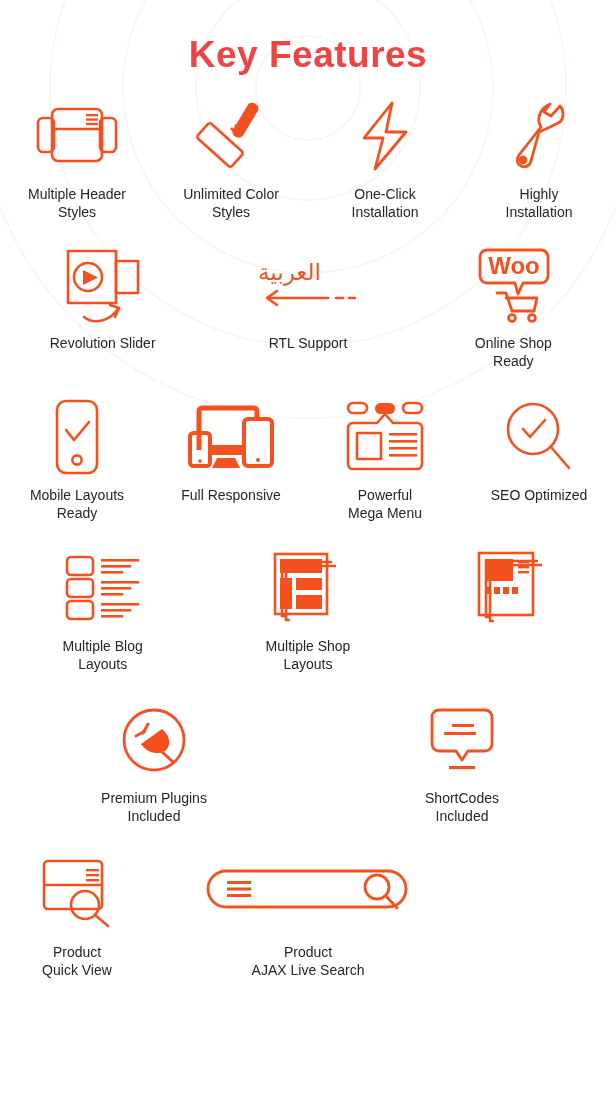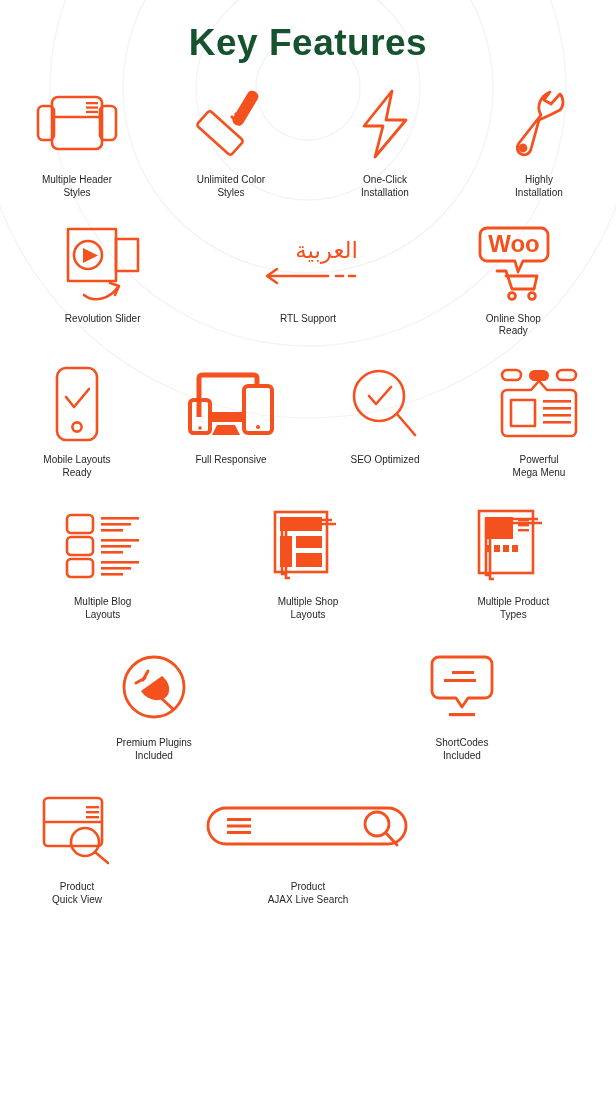--- a/index.html
+++ b/index.html
@@ -21,25 +21,25 @@
     left: 0; top: 0;
     width: 616px; height: 1110px;
     pointer-events: none;
     z-index: 0;
   }
   
   .title {
     position: relative;
     z-index: 2;
     text-align: center;
-    color: #14532d;
+    color: #ef4444;
     font-size: 37px;
     font-weight: bold;
     letter-spacing: 0.5px;
-    padding-top: 24px;
+    padding-top: 36px;
     line-height: 1;
   }
   
   .grid {
     position: relative;
     z-index: 2;
     margin-top: 22px;
   }
   .row {
     display: flex;
@@ -57,21 +57,21 @@
     height: 82px;
     display: flex;
     align-items: center;
     justify-content: center;
   }
   .icon-wrap svg { display: block; overflow: visible; }
   .label {
     margin-top: 9px;
     text-align: center;
     color: #262626;
-    font-size: 10px;
+    font-size: 14px;
     line-height: 1.28;
     white-space: pre-line;
     font-family: "Liberation Sans", sans-serif;
   }
   
   .row { margin-bottom: 25px; }
   .row.r1 { margin-bottom: 22px; }
   .row.r6 .icon-wrap { height: 84px; }
   .wide-cell { flex: 2 1 0; }
   .arabic {
@@ -178,21 +178,21 @@
             </g>
             <path d="M21 23 L36 30.5 L21 38 Z" fill="#f4511e"></path>
           </svg>
         </div>
         <div class="label">Revolution Slider</div>
       </div>
 
 
       <div class="cell">
         <div class="icon-wrap">
-          <div style="display:flex;flex-direction:column;align-items:flex-end;">
+          <div style="display:flex;flex-direction:column;align-items:flex-start;">
             <div class="arabic">العربية</div>
             <svg width="100" height="22" viewBox="0 0 100 22" style="margin-top:3px;">
               <g stroke="#f4511e" stroke-width="2.6" stroke-linecap="round" fill="none">
                 <line x1="10" y1="11" x2="70" y2="11"></line>
                 <polyline points="19,4 9,11 19,18" stroke-linejoin="round"></polyline>
                 <line x1="78" y1="11" x2="85" y2="11"></line>
                 <line x1="91" y1="11" x2="97" y2="11"></line>
               </g>
             </svg>
           </div>
@@ -250,53 +250,53 @@
             </g>
             <circle cx="12" cy="59" r="1.8" fill="#f4511e"></circle>
             <circle cx="70" cy="58" r="2" fill="#f4511e"></circle>
           </svg>
         </div>
         <div class="label">Full Responsive</div>
       </div>
 
       <div class="cell">
         <div class="icon-wrap">
+          <svg width="82" height="72" viewBox="0 0 82 72">
+            <g fill="none" stroke="#f4511e" stroke-width="2.6" stroke-linejoin="round">
+              <rect x="4" y="2" width="19" height="10" rx="5"></rect>
+              <rect x="59" y="2" width="19" height="10" rx="5"></rect>
+            </g>
+            <rect x="31" y="2" width="20" height="11" rx="5.5" fill="#f4511e"></rect>
+            <g fill="none" stroke="#f4511e" stroke-width="2.6" stroke-linejoin="round">
+              <path d="M9 68 A5 5 0 0 1 4 63 V27 A5 5 0 0 1 9 22 H33 L41 13 L49 22 H73 A5 5 0 0 1 78 27 V63 A5 5 0 0 1 73 68 Z"></path>
+              <rect x="13" y="32" width="24" height="26"></rect>
+            </g>
+            <g fill="#f4511e">
+              <rect x="45" y="32" width="28" height="2.6"></rect>
+              <rect x="45" y="39" width="28" height="2.6"></rect>
+              <rect x="45" y="46" width="28" height="2.6"></rect>
+              <rect x="45" y="53" width="28" height="2.6"></rect>
+            </g>
+          </svg>
+        </div>
+        <div class="label">Powerful
+Mega Menu</div>
+      </div>
+
+      <div class="cell">
+        <div class="icon-wrap">
           <svg width="72" height="74" viewBox="0 0 72 74">
             <g fill="none" stroke="#f4511e" stroke-width="2.6" stroke-linecap="round" stroke-linejoin="round">
               <circle cx="30" cy="29" r="25"></circle>
               <polyline points="20,29 27,37 42,20"></polyline>
               <line x1="48" y1="47" x2="66" y2="68"></line>
             </g>
           </svg>
         </div>
         <div class="label">SEO Optimized</div>
-      </div>
-
-      <div class="cell">
-        <div class="icon-wrap">
-          <svg width="82" height="72" viewBox="0 0 82 72">
-            <g fill="none" stroke="#f4511e" stroke-width="2.6" stroke-linejoin="round">
-              <rect x="4" y="2" width="19" height="10" rx="5"></rect>
-              <rect x="59" y="2" width="19" height="10" rx="5"></rect>
-            </g>
-            <rect x="31" y="2" width="20" height="11" rx="5.5" fill="#f4511e"></rect>
-            <g fill="none" stroke="#f4511e" stroke-width="2.6" stroke-linejoin="round">
-              <path d="M9 68 A5 5 0 0 1 4 63 V27 A5 5 0 0 1 9 22 H33 L41 13 L49 22 H73 A5 5 0 0 1 78 27 V63 A5 5 0 0 1 73 68 Z"></path>
-              <rect x="13" y="32" width="24" height="26"></rect>
-            </g>
-            <g fill="#f4511e">
-              <rect x="45" y="32" width="28" height="2.6"></rect>
-              <rect x="45" y="39" width="28" height="2.6"></rect>
-              <rect x="45" y="46" width="28" height="2.6"></rect>
-              <rect x="45" y="53" width="28" height="2.6"></rect>
-            </g>
-          </svg>
-        </div>
-        <div class="label">Powerful
-Mega Menu</div>
       </div>
     </div>
 
     <div class="row r4">
 
       <div class="cell">
         <div class="icon-wrap">
           <svg width="76" height="66" viewBox="0 0 76 66">
             <g fill="none" stroke="#f4511e" stroke-width="2.6">
               <rect x="2" y="2" width="26" height="18" rx="4"></rect>
@@ -353,22 +353,20 @@
               <rect x="40" y="10" width="11" height="2.4"></rect>
               <rect x="40" y="15" width="11" height="2.4"></rect>
               <rect x="40" y="20" width="11" height="2.4"></rect>
               <rect x="7" y="36" width="6" height="7"></rect>
               <rect x="16" y="36" width="6" height="7"></rect>
               <rect x="25" y="36" width="6" height="7"></rect>
               <rect x="34" y="36" width="6" height="7"></rect>
             </g>
           </svg>
         </div>
-        <div class="label">Multiple Product
-Types</div>
       </div>
 
     </div>
 
     <div class="row r5">
 
       <div class="cell">
         <div class="icon-wrap">
           <svg width="66" height="66" viewBox="0 0 66 66">
             <circle cx="33" cy="33" r="30" fill="none" stroke="#f4511e" stroke-width="2.8"></circle>

